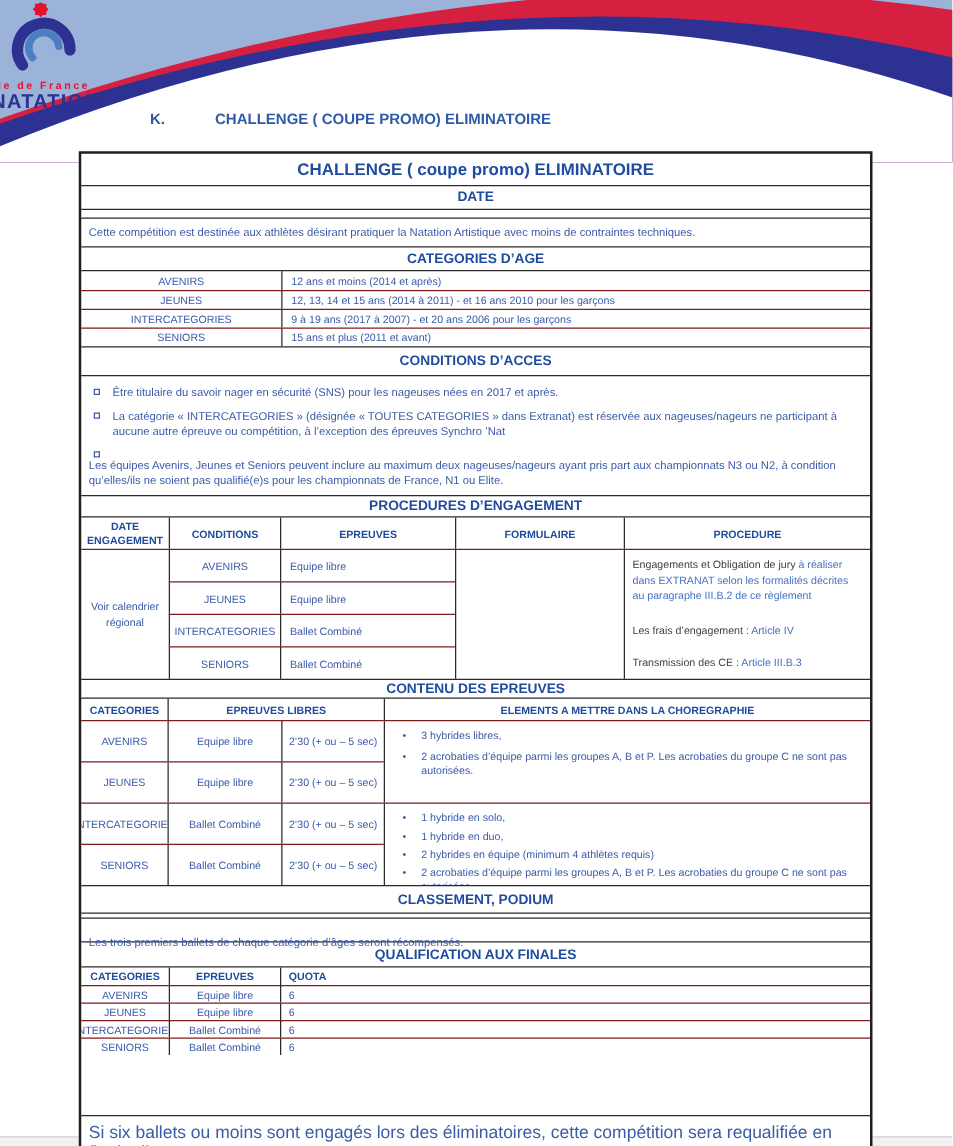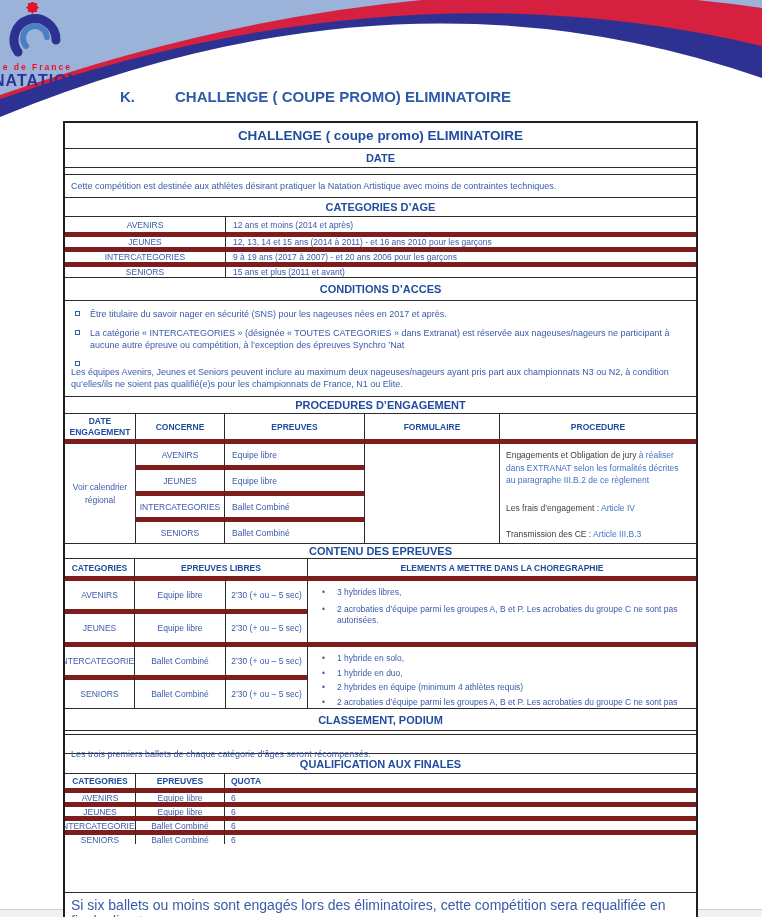--- a/index.html
+++ b/index.html
@@ -5,35 +5,35 @@
   * { margin:0; padding:0; box-sizing:border-box; }
   body { background:#ffffff; }
   .page {
     position:relative; width:762px; height:917px; background:#ffffff;
     font-family:"Liberation Sans", sans-serif; overflow:hidden;
   }
   .band-svg { position:absolute; top:0; left:0; }
   .logo { position:absolute; top:2px; left:-8px; width:150px; z-index:3; }
   .logo-region { color:#e8112d; font-weight:bold; font-size:8.5px; letter-spacing:2px; margin-top:-2px; padding-left:2px;}
   .logo-name { color:#2d3192; font-weight:bold; font-size:16px; letter-spacing:1px; padding-left:1px; }
-  .k-heading { position:absolute; top:88px; left:120px; color:#2e5aa8; font-weight:bold; font-size:15px; z-index:3; }
+  .k-heading { position:absolute; top:88px; left:120px; color:#2e5aa8; font-weight:bold; font-size:12px; z-index:3; }
   .k-heading .kt { margin-left:40px; }
 
   .doc-table { position:absolute; left:63px; top:121px; width:635px; border:2px solid #1f1f1f; background:#fff; z-index:2; }
   .row { border-top:1px solid #2b2b2b; }
   .row:first-child { border-top:none; }
   .title-row { height:25px; display:flex; align-items:center; justify-content:center;
                color:#1f4c9e; font-weight:bold; font-size:13.5px; }
   .sec-h { display:flex; align-items:center; justify-content:center; color:#1f4c9e; font-weight:bold; font-size:11px; }
   .h19 { height:19px; } .h20 { height:20px; } .h23 { height:23px; } .h17 { height:17px; }
   .h15 { height:15px; } .h22 { height:22px; }
   .center-blue { color:#3a5ba9; font-size:9px; text-align:center; padding:3px 0; line-height:14px; }
   .left-blue { color:#3a5ba9; font-size:9px; text-align:left; padding:5px 6px; line-height:12px; }
   .grid { display:grid; }
-  .cell { border-top:5px solid #7f1d1d; border-left:1px solid #2b2b2b; font-size:8.5px; color:#3a5ba9;
+  .cell { border-top:1px solid #7f1d1d; border-left:1px solid #2b2b2b; font-size:8.5px; color:#3a5ba9;
           display:flex; align-items:center; overflow:hidden; }
   .cell.c0 { border-left:none; }
   .cell.hd { color:#1f4c9e; font-weight:bold; justify-content:center; text-align:center; }
   .cell.center { justify-content:center; text-align:center; }
   .cell.left { padding-left:7px;text-align:center; }
   .age-grid { grid-template-columns:160px 1fr; grid-auto-rows:15px; }
   .bullets { padding:7px 10px 6px 6px; }
   .bullets .b-item { display:flex; color:#3a5ba9; font-size:9px; line-height:12px; margin-bottom:7px; }
   .bullets .b-item:last-child { margin-bottom:0;flex-direction:column; }
   .sq-bullet { flex:0 0 auto; width:5px; height:5px; border:1px solid #3a5ba9; margin:3px 10px 0 4px; }
@@ -118,21 +118,21 @@
         </div>
       <div class="b-item">
           <span class="sq-bullet"></span>
           <span>Les équipes Avenirs, Jeunes et Seniors peuvent inclure au maximum deux nageuses/nageurs ayant pris part aux championnats N3 ou N2, à condition qu’elles/ils ne soient pas qualifié(e)s pour les championnats de France, N1 ou Elite.</span>
         </div>
     </div>
 
     <div class="row sec-h h17">PROCEDURES D’ENGAGEMENT</div>
     <div class="row grid eng-grid">
       <div class="cell c0 hd" style="border-top:none; line-height:11px;">DATE ENGAGEMENT</div>
-      <div class="cell hd" style="border-top:none;">CONCERNE</div>
+      <div class="cell hd" style="border-top:none;">CONDITIONS</div>
       <div class="cell hd" style="border-top:none;">EPREUVES</div>
       <div class="cell hd" style="border-top:none;">FORMULAIRE</div>
       <div class="cell hd" style="border-top:none;">PROCEDURE</div>
 
       <div class="cell c0 eng-date">Voir calendrier régional</div>
 
       <div class="cell center" style="grid-row:2; grid-column:2;">AVENIRS</div>
       <div class="cell left" style="grid-row:2; grid-column:3;">Equipe libre</div>
       <div class="cell center" style="grid-row:3; grid-column:2;">JEUNES</div>
       <div class="cell left" style="grid-row:3; grid-column:3;">Equipe libre</div>

